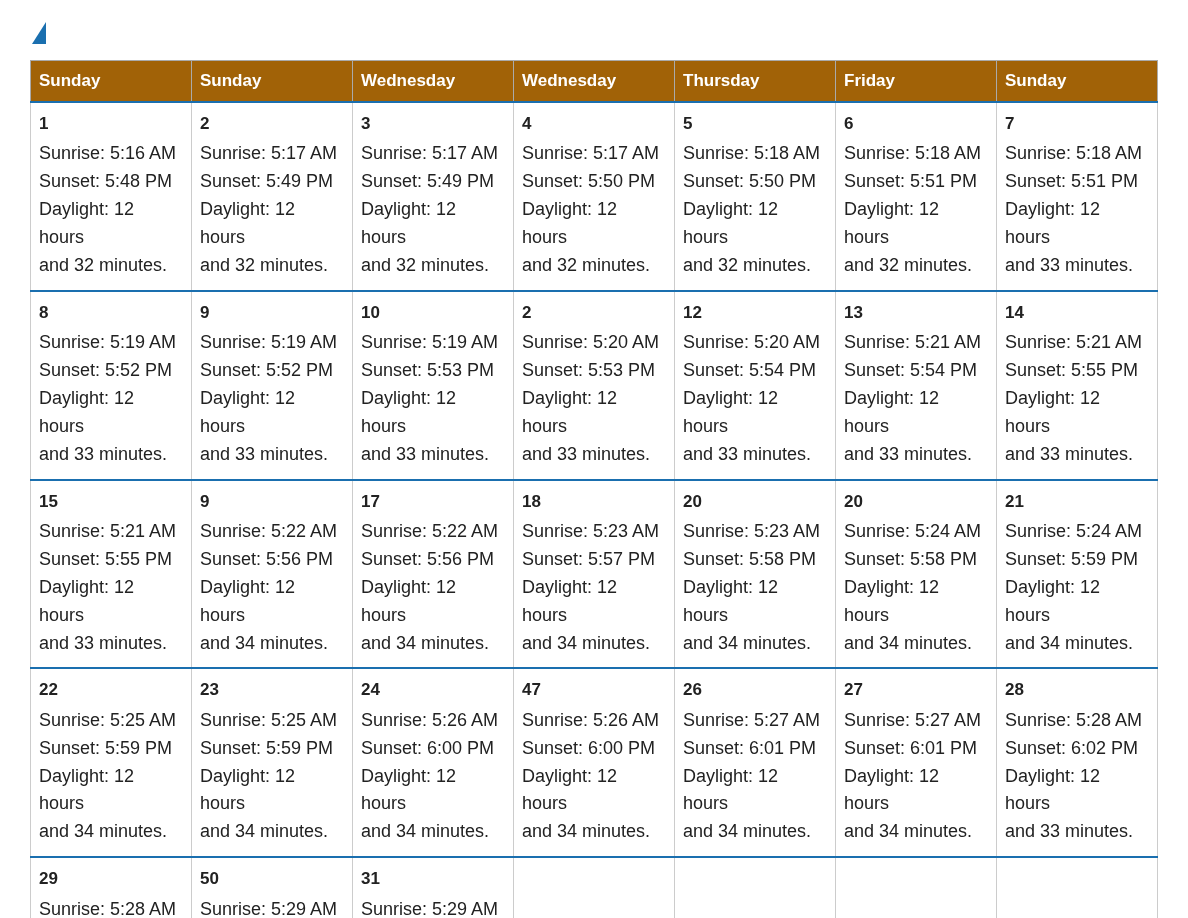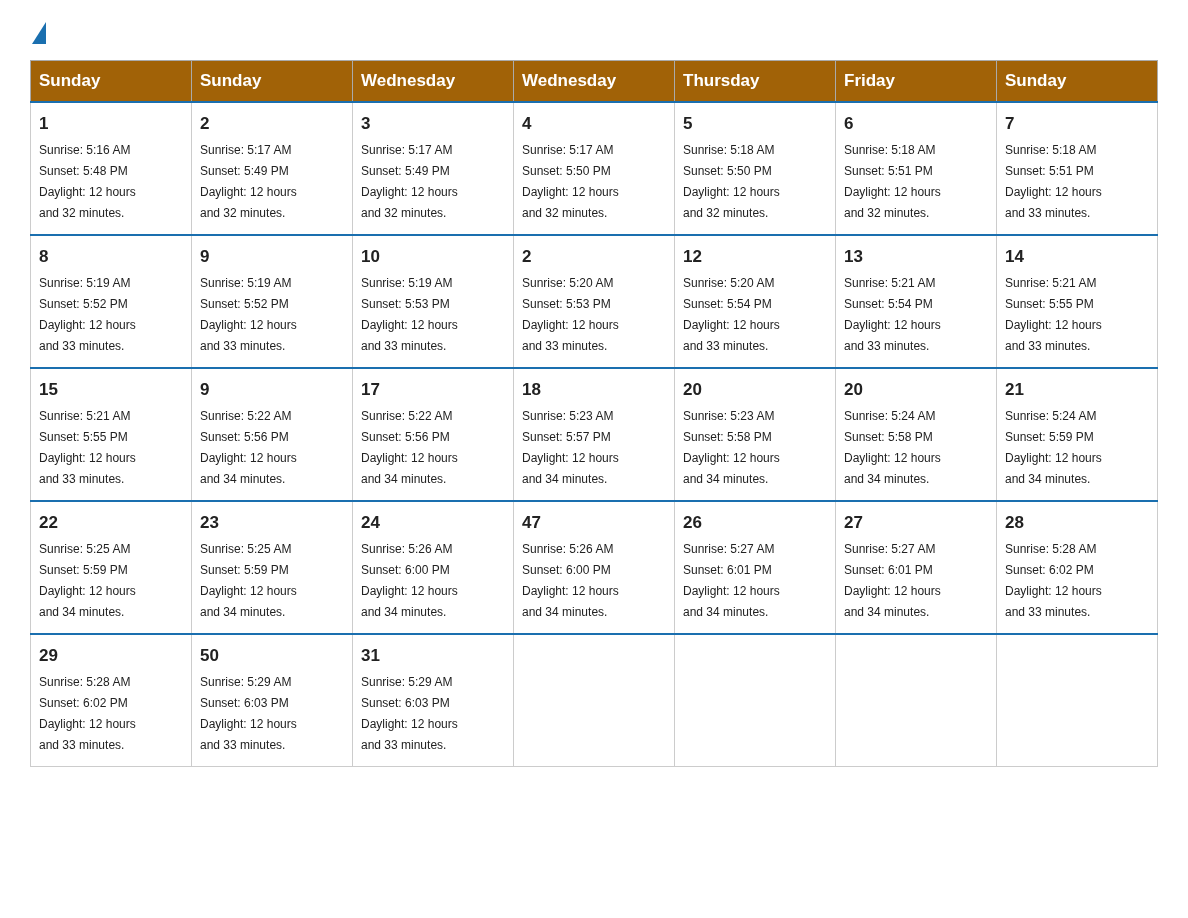--- a/index.html
+++ b/index.html
@@ -84,21 +84,21 @@
       background: #fff;
     }
     .day-number {
       font-size: 17px;
       font-weight: bold;
       display: block;
       margin-bottom: 3px;
     }
     .day-info {
       color: #222;
-      font-size: 12px;
+      font-size: 18px;
       margin-top: 40px;
     }
     .empty-cell {
       background: #fff;
     }
     .week-row td {
       border-top: 2px solid #1a6faf;
     }
   </style>
 </head>

